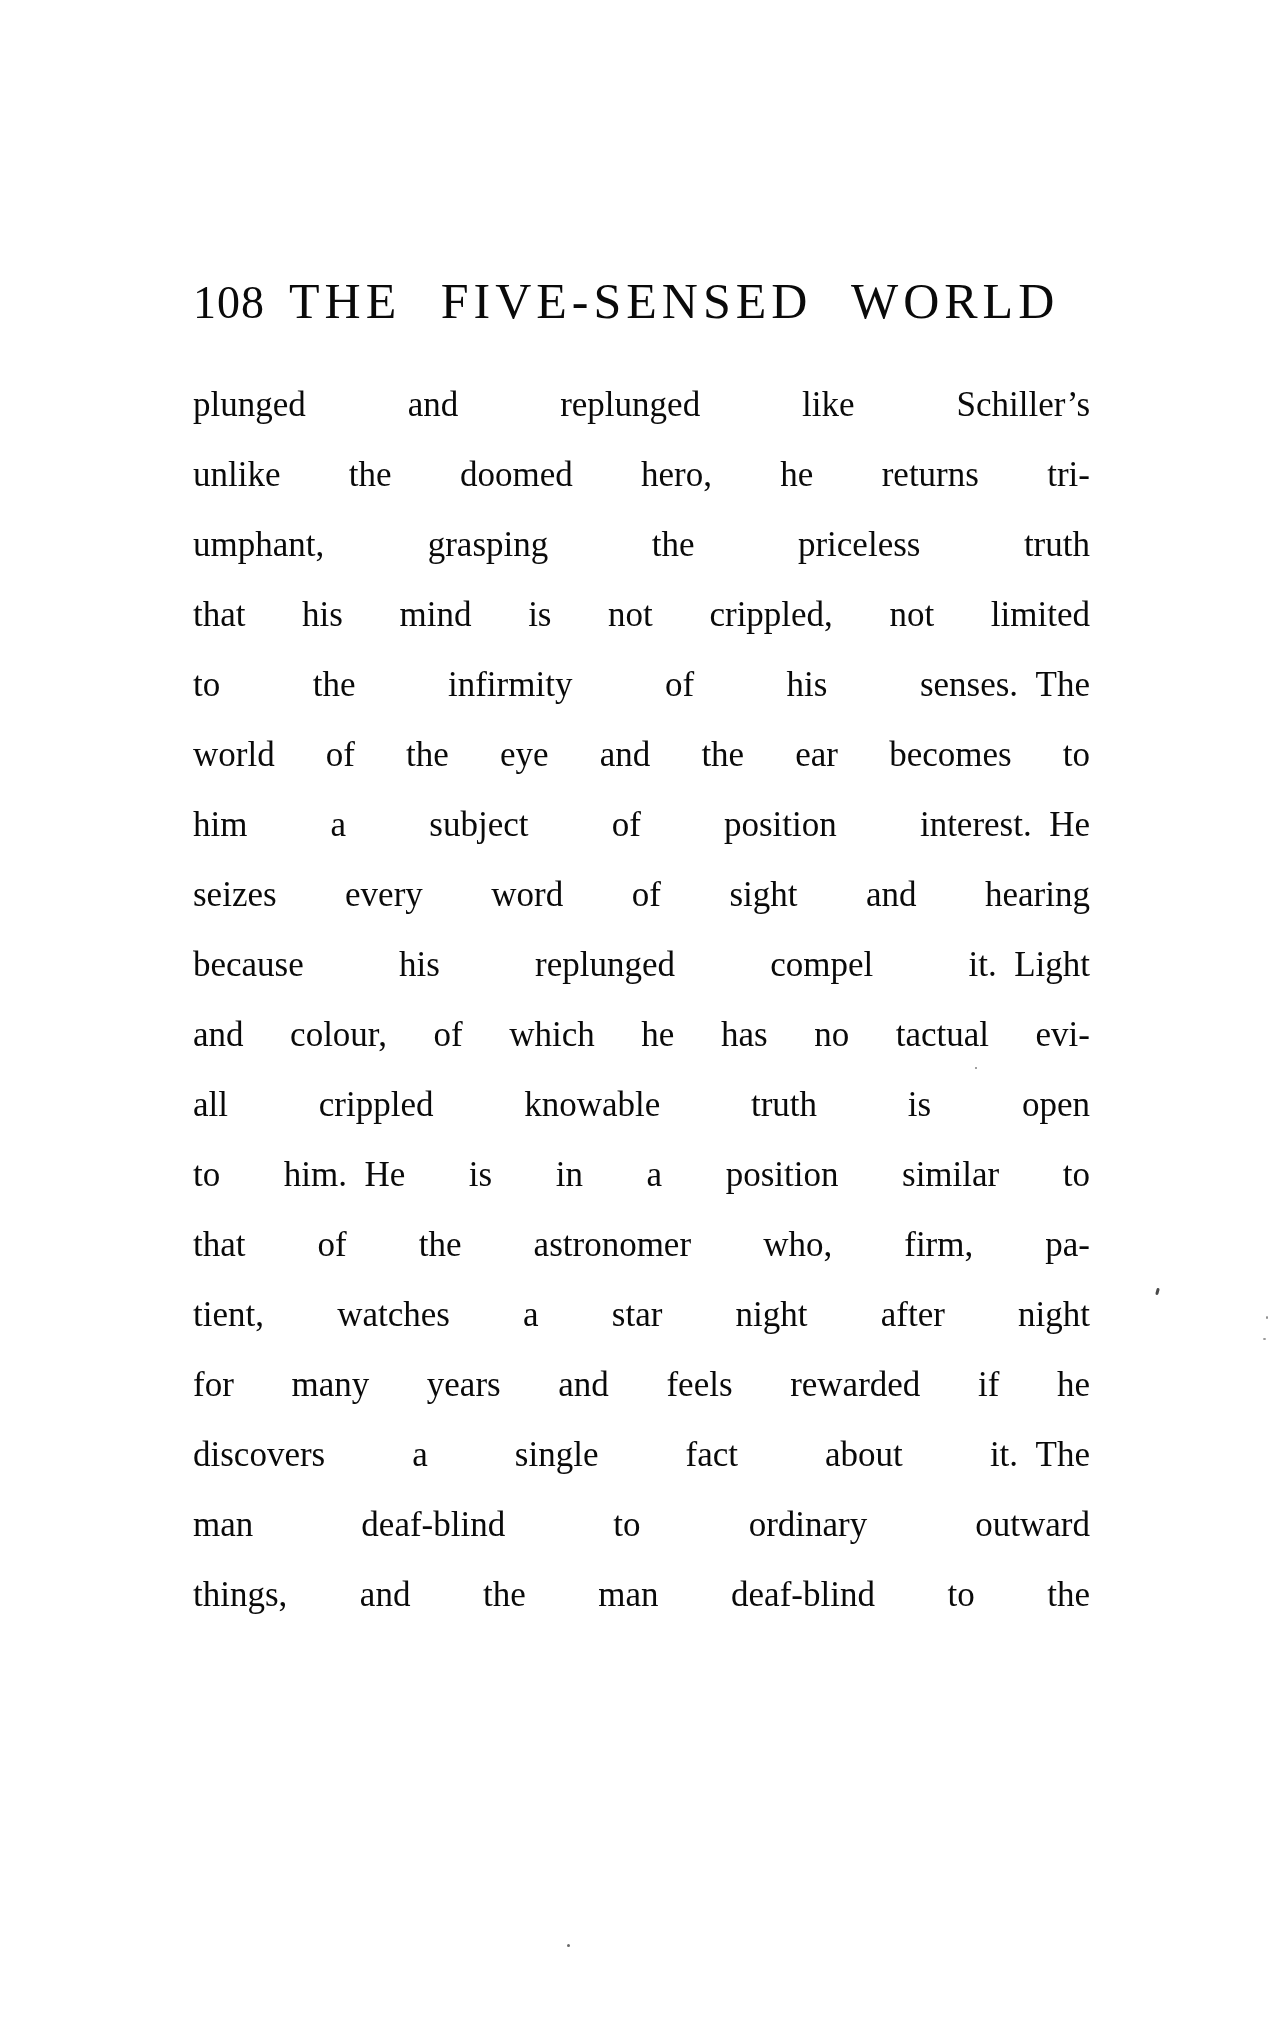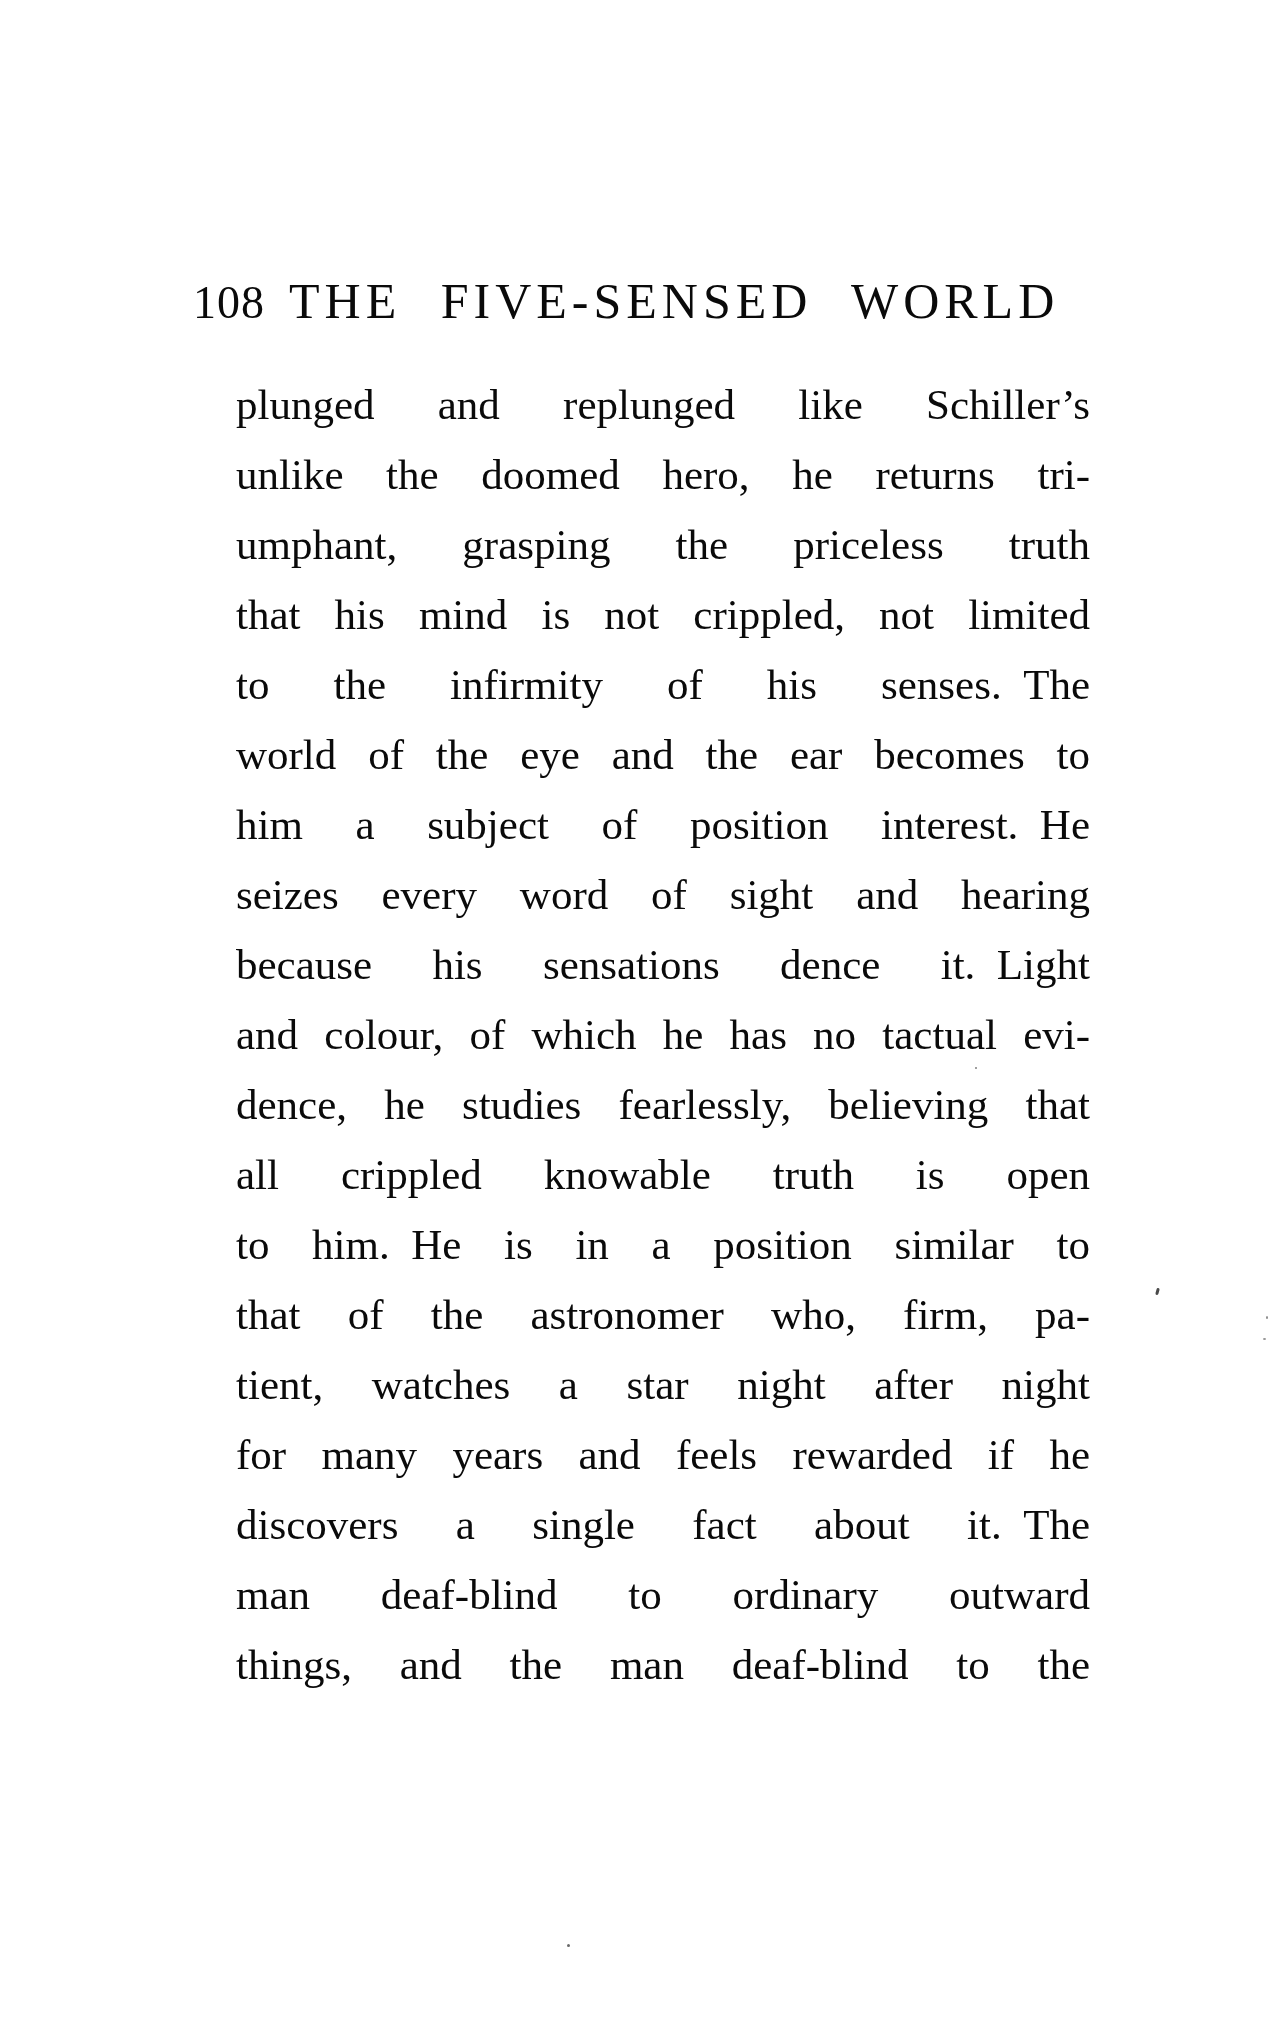--- a/index.html
+++ b/index.html
@@ -38,26 +38,25 @@
   .head-title {
     letter-spacing: 5px;
     word-spacing: 22px;
   }
   .body-text {
     margin-top: 42px;
   }
   .text-line {
     height: 70px;
     line-height: 70px;
-    font-size: 43px;
+    font-size: 35px;
     text-align: justify;
     text-align-last: justify;
     overflow: visible;
     white-space: nowrap;
-    margin-left: 43px;
   }
   .speckle {
     position: absolute;
     background: #2a2a2a;
     border-radius: 50%;
   }
   .s1 { left: 1156px; top: 1288px; width: 3px; height: 7px; border-radius: 2px; transform: rotate(15deg); opacity: .85; }
   .s2 { left: 1266px; top: 1316px; width: 2px; height: 3px; opacity: .55; }
   .s3 { left: 1263px; top: 1338px; width: 3px; height: 2px; opacity: .5; }
   .s4 { left: 975px;  top: 1067px; width: 2px; height: 2px; opacity: .6; }
@@ -74,23 +73,22 @@
     </div>
     <div class="body-text">
         <div class="text-line">plunged and replunged like Schiller’s</div>
         <div class="text-line">unlike the doomed hero, he returns tri-</div>
         <div class="text-line">umphant, grasping the priceless truth</div>
         <div class="text-line">that his mind is not crippled, not limited</div>
         <div class="text-line">to the infirmity of his senses. The</div>
         <div class="text-line">world of the eye and the ear becomes to</div>
         <div class="text-line">him a subject of position interest. He</div>
         <div class="text-line">seizes every word of sight and hearing</div>
-        <div class="text-line">because his sensations dence it. Light</div>
+        <div class="text-line">because his replunged compel it. Light</div>
         <div class="text-line">and colour, of which he has no tactual evi-</div>
-        <div class="text-line">dence, he studies fearlessly, believing that</div>
         <div class="text-line">all crippled knowable truth is open</div>
         <div class="text-line">to him. He is in a position similar to</div>
         <div class="text-line">that of the astronomer who, firm, pa-</div>
         <div class="text-line">tient, watches a star night after night</div>
         <div class="text-line">for many years and feels rewarded if he</div>
         <div class="text-line">discovers a single fact about it. The</div>
         <div class="text-line">man deaf-blind to ordinary outward</div>
         <div class="text-line">things, and the man deaf-blind to the</div>
       </div>
   </div>

